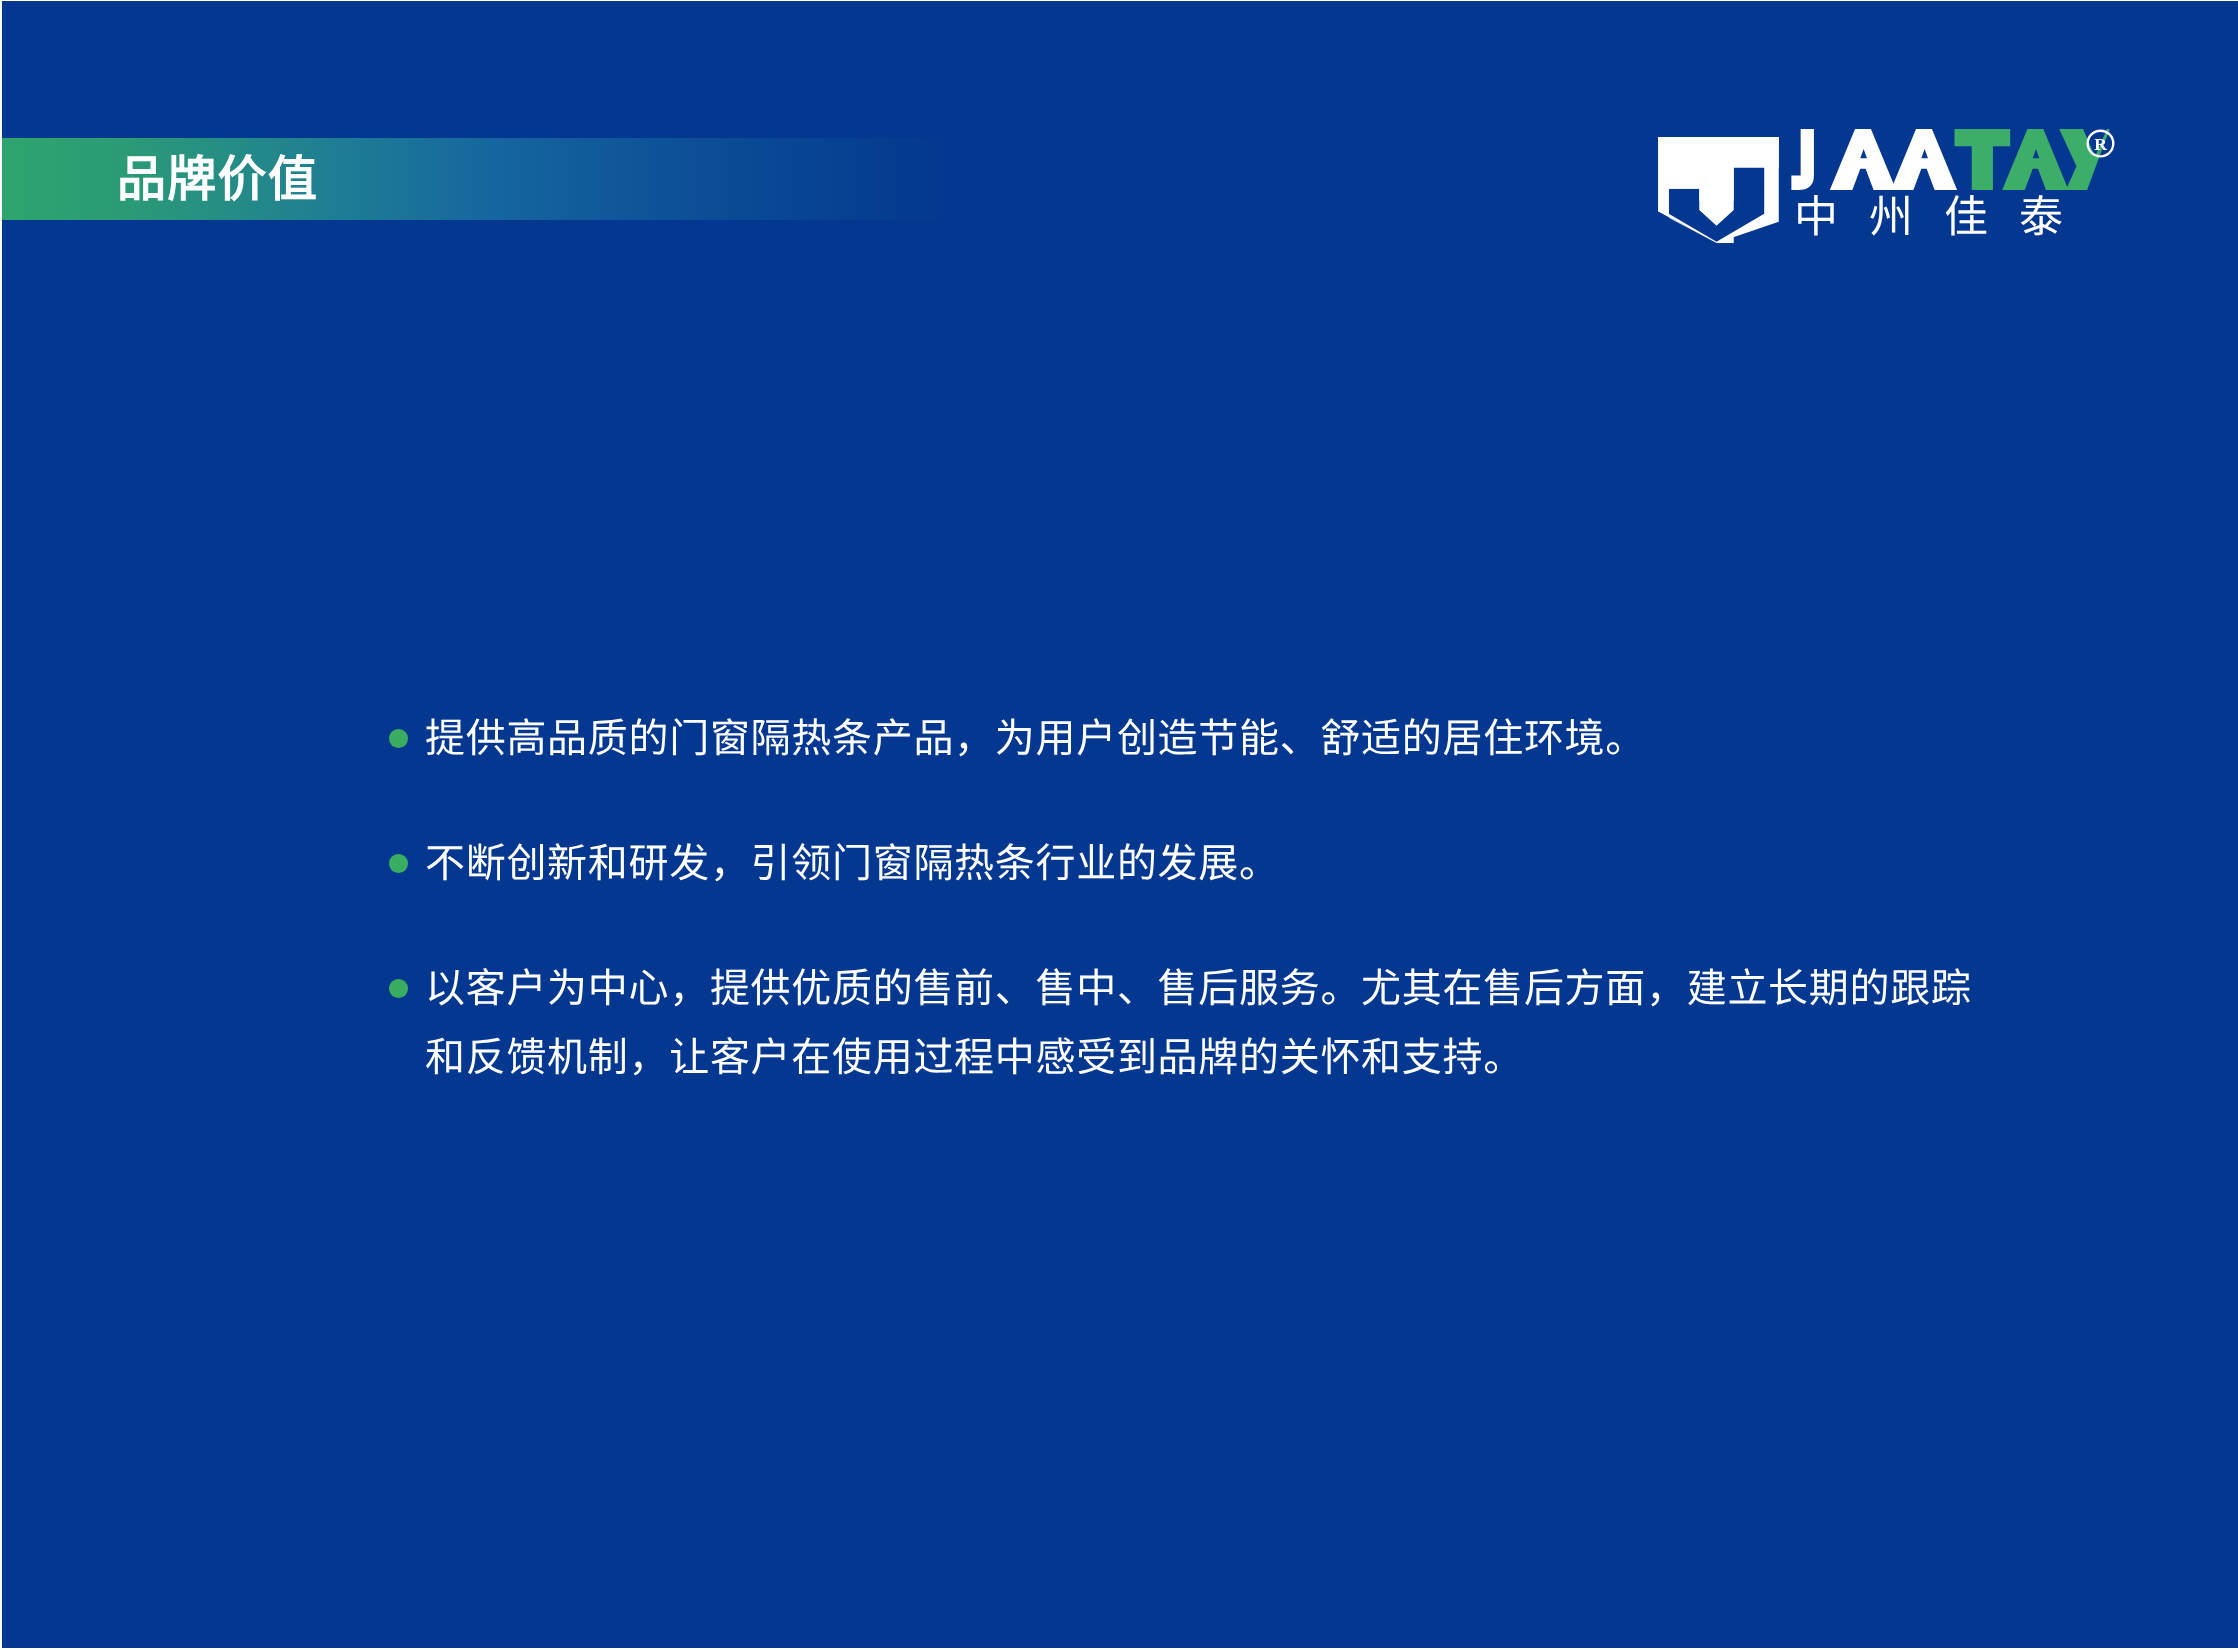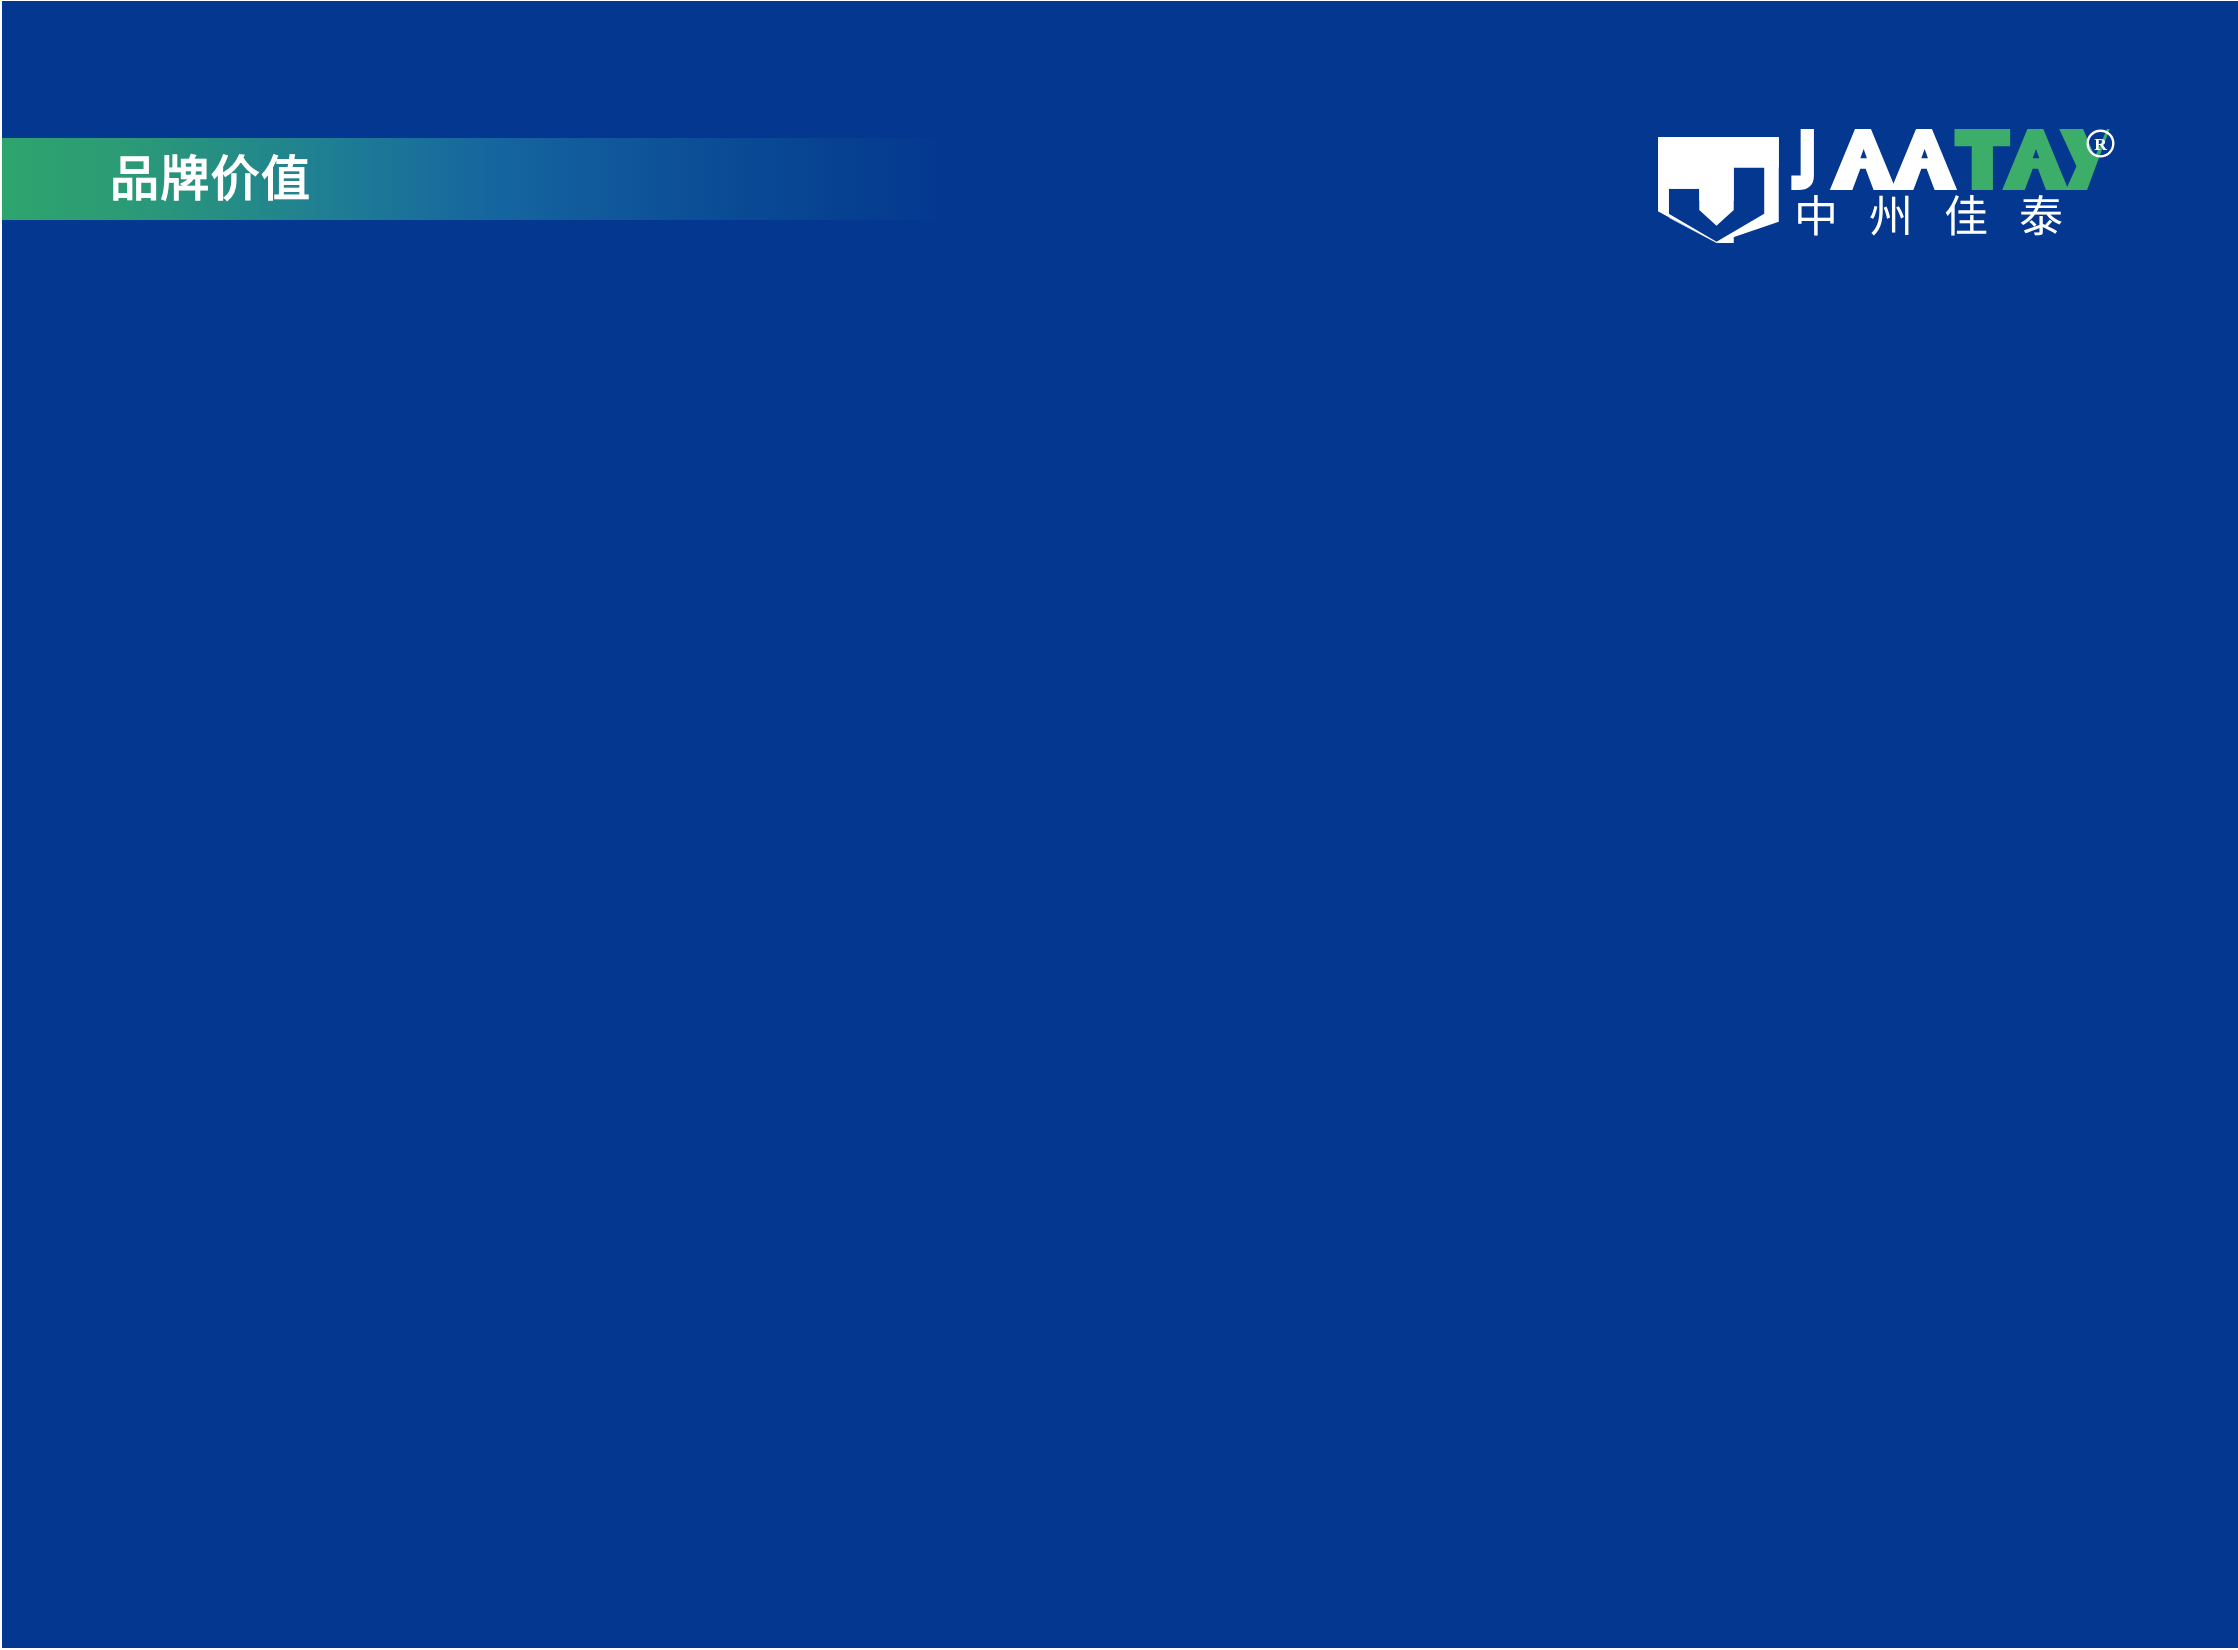--- a/index.html
+++ b/index.html
@@ -38,21 +38,21 @@
                 #2b9a77 14%,
                 #1f7f93 34%,
                 #15659f 52%,
                 #0c4f97 72%,
                 #064191 88%,
                 #043790 100%);
   }
 
   .header-title {
     position: absolute;
-    left: 108px;
+    left: 115px;
     top: 145px;
     height: 66px;
     line-height: 66px;
     font-size: 49px;
     font-weight: 700;
     color: #ffffff;
     letter-spacing: 1.3px;
     white-space: nowrap;
   }
 
@@ -168,15 +168,33 @@
     </svg>
 
     <svg class="logo-reg" viewBox="0 0 46 46">
       <circle cx="23" cy="23" r="19" fill="none" stroke="#ffffff" stroke-width="3.5"></circle>
       <text x="23" y="33" text-anchor="middle" fill="#ffffff" font-size="26" font-family="'Liberation Serif', serif" font-weight="700">R</text>
     </svg>
 
     <div class="logo-cn">中州佳泰</div>
   </div>
 
+  <div class="bullet-list">
+
+    <div class="bullet-item">
+      <span class="bullet-dot"></span>
+      <span class="bullet-text">提供高品质的门窗隔热条产品，为用户创造节能、舒适的居住环境。</span>
+    </div>
+
+    <div class="bullet-item">
+      <span class="bullet-dot"></span>
+      <span class="bullet-text">不断创新和研发，引领门窗隔热条行业的发展。</span>
+    </div>
+
+    <div class="bullet-item">
+      <span class="bullet-dot"></span>
+      <span class="bullet-text">以客户为中心，提供优质的售前、售中、售后服务。尤其在售后方面，建立长期的跟踪和反馈机制，让客户在使用过程中感受到品牌的关怀和支持。</span>
+    </div>
+
+  </div>
 
 </div>
 
 
 </body></html>

